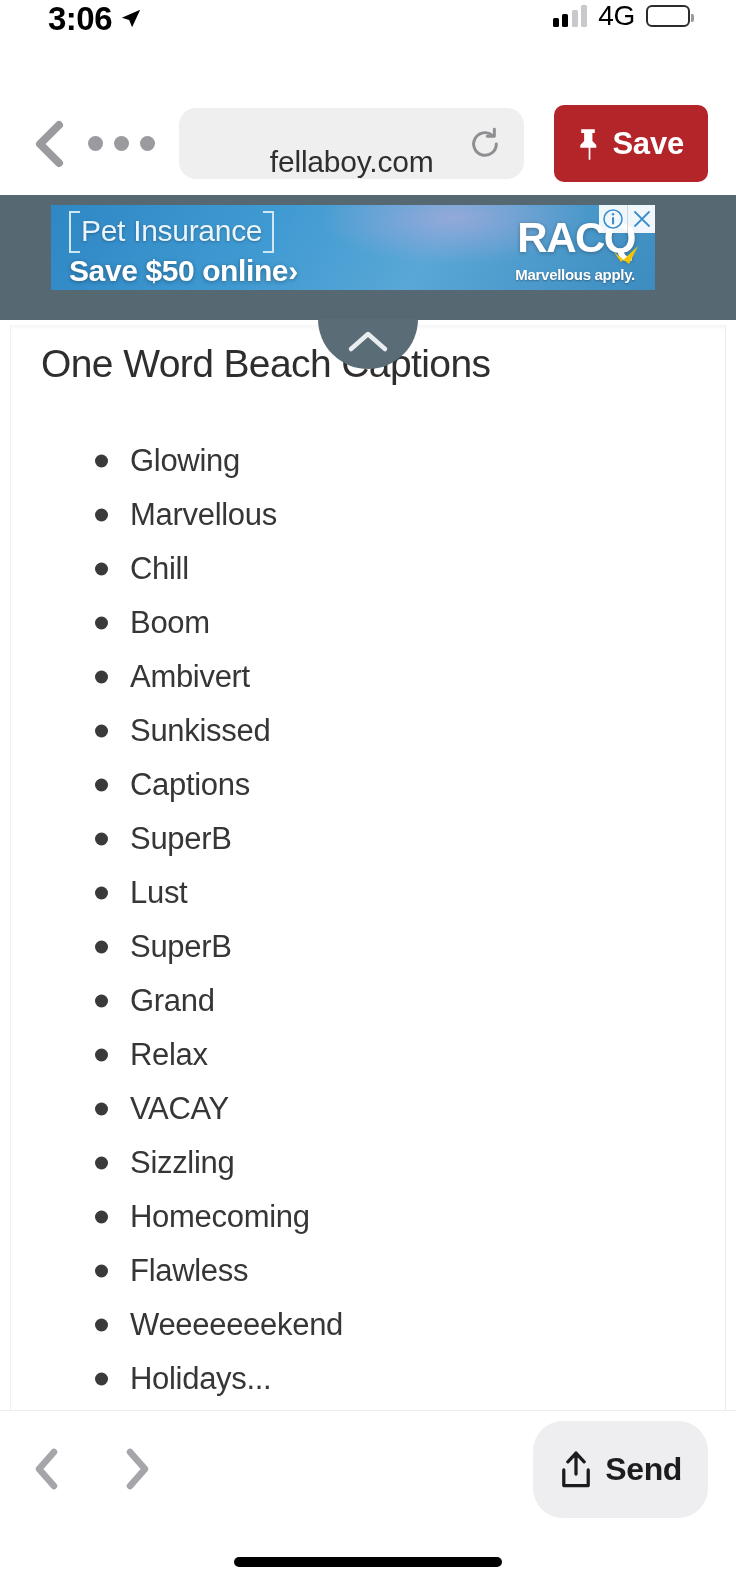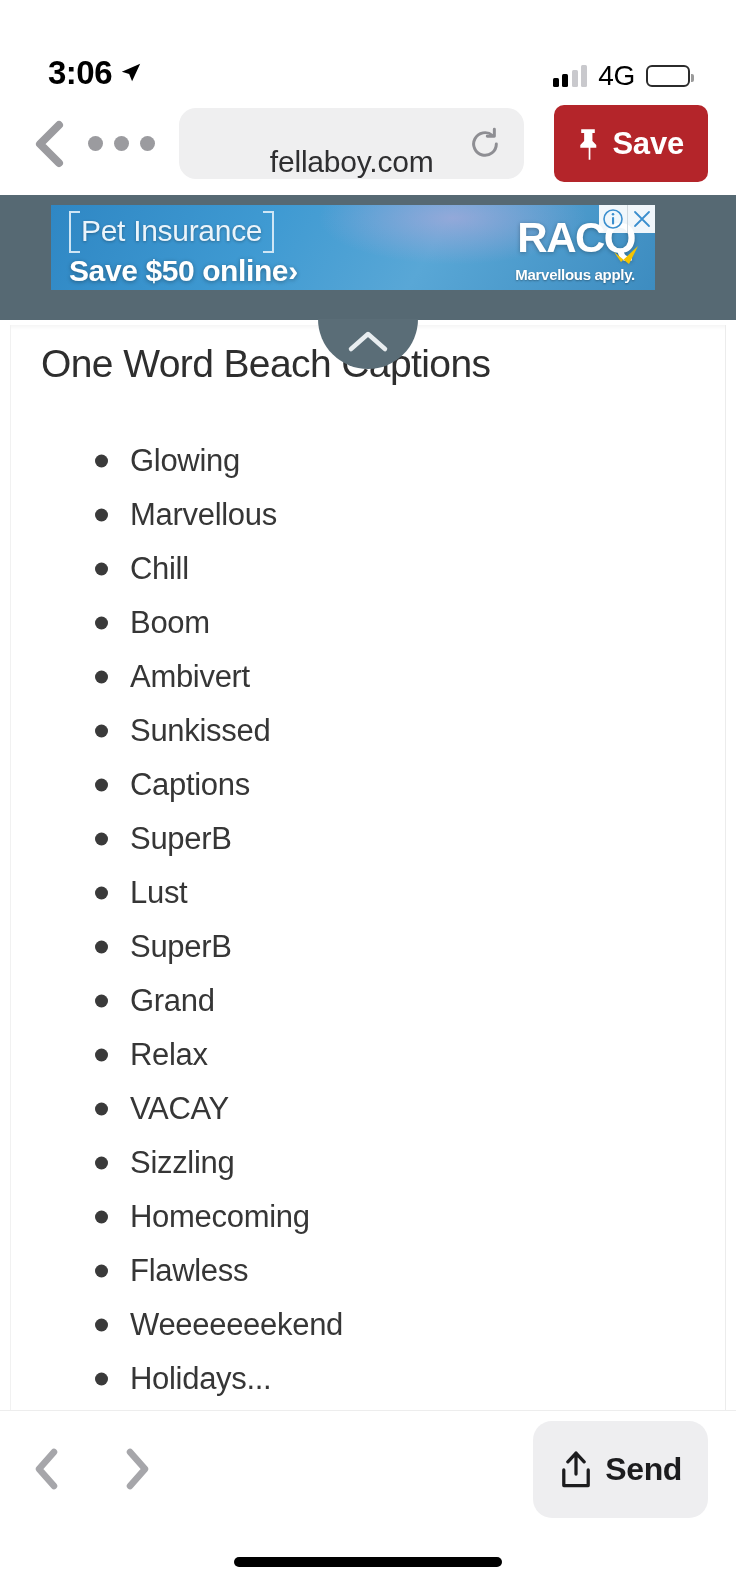--- a/index.html
+++ b/index.html
@@ -7,21 +7,21 @@
     width:736px; height:1593px;
     background:#ffffff;
     font-family:"Liberation Sans", sans-serif;
     overflow:hidden;
   }
   body { position:relative; }
 
   
   .statusbar {
     height:92px; width:100%;
-    display:flex; align-items:flex-end; justify-content:space-between;
+    display:flex; align-items:flex-start; justify-content:space-between;
     padding:0 46px 0 48px;
   }
   .sb-left { display:flex; align-items:center; gap:8px; }
   .sb-time { font-size:33px; font-weight:700; color:#000; letter-spacing:-0.5px; }
   .loc-arrow { width:22px; height:22px; display:block; }
   .sb-right { display:flex; align-items:center; gap:11px; }
   .bars { display:flex; align-items:flex-end; gap:3.5px; height:22px; }
   .bars i { width:6px; border-radius:1.5px; background:#c9c9cd; display:block; }
   .bars i.on { background:#000; }
   .bars i:nth-child(1){ height:9px; }
@@ -147,21 +147,21 @@
   }
   .bb-back, .bb-fwd {
     position:absolute; top:30px; width:56px; height:56px;
     display:flex; align-items:center; justify-content:center;
   }
   .bb-back { left:18px; }
   .bb-fwd  { left:110px; }
   .send-btn {
     position:absolute; right:28px; top:10px;
     height:97px; min-width:165px;
-    background:#eeeef0; border-radius:19px;
+    background:#eeeef0; border-radius:30px;
     display:flex; align-items:center; justify-content:center; gap:12px;
     padding:0 26px;
   }
   .send-btn svg { width:34px; height:38px; }
   .send-btn .lbl { font-size:32px; font-weight:700; color:#1c1c1e; letter-spacing:-0.4px; }
   .home-indicator {
     position:absolute; left:50%; transform:translateX(-50%); bottom:26px;
     width:268px; height:10px; border-radius:6px; background:#000;
   }
 </style>

